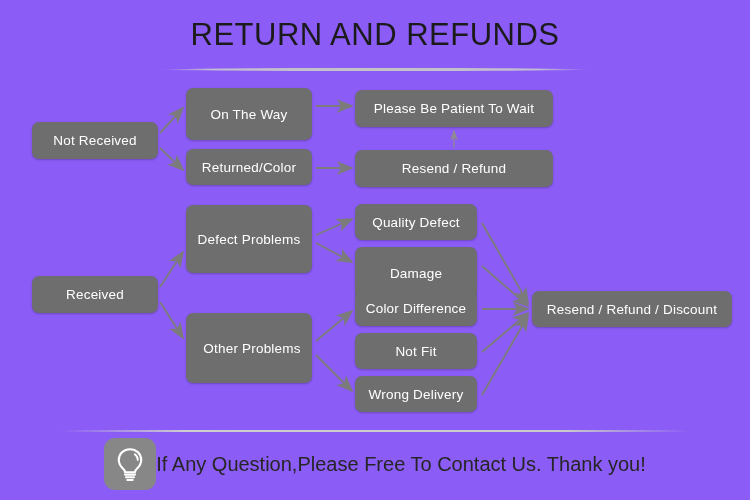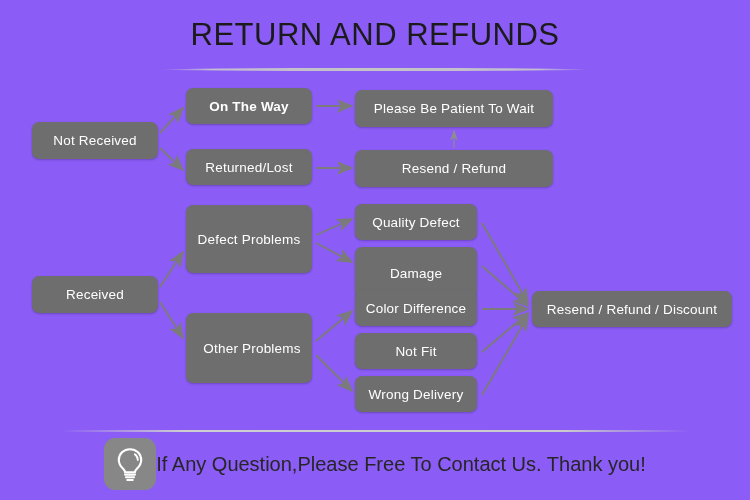--- a/index.html
+++ b/index.html
@@ -172,23 +172,23 @@
         <path d="M482,309 L528,309"></path>
         <path d="M482,352 L528,313"></path>
         <path d="M482,395 L528,316"></path>
       </g>
 
       <path d="M454,148 L454,131" stroke="#8e8e8e" stroke-width="1.2" fill="none" marker-end="url(#ah-thin)"></path>
     </svg>
 
     <div class="node" style="left:32px;  top:122px; width:126px; height:37px;">Not Received</div>
 
-    <div class="node" style="left:186px; top:88px;  width:126px; height:36px;font-weight:bold;">On The Way</div>
-
-    <div class="node" style="left:186px; top:149px; width:126px; height:36px;">Returned/Lost</div>
+    <div class="node" style="left:186px; top:88px;  width:126px; height:52px;">On The Way</div>
+
+    <div class="node" style="left:186px; top:149px; width:126px; height:36px;">Returned/Color</div>
 
     <div class="node" style="left:355px; top:90px;  width:198px; height:37px;">Please Be Patient To Wait</div>
 
     <div class="node" style="left:32px;  top:276px; width:126px; height:37px;">Received</div>
 
     <div class="node" style="left:355px; top:150px; width:198px; height:37px;">Resend / Refund</div>
 
     <div class="node" style="left:186px; top:205px; width:126px; height:68px;">Defect Problems</div>
 
     <div class="node" style="left:186px; top:313px; width:126px; height:70px;padding-left:12px;">Other Problems</div>

